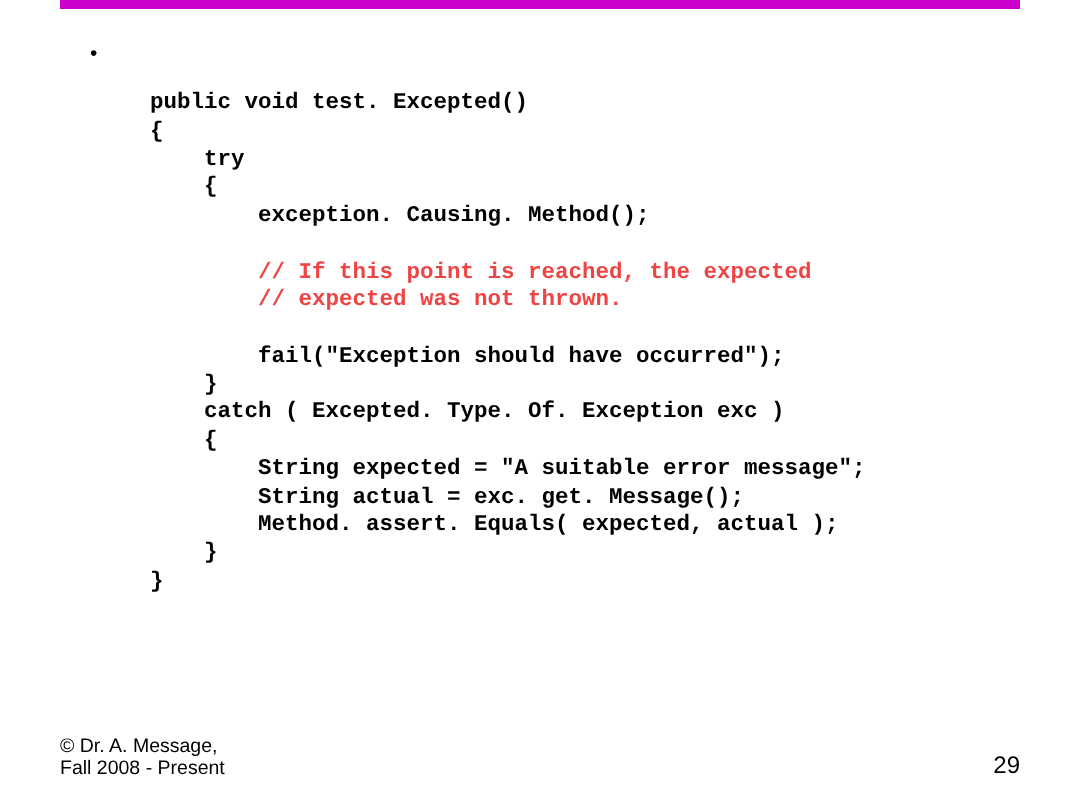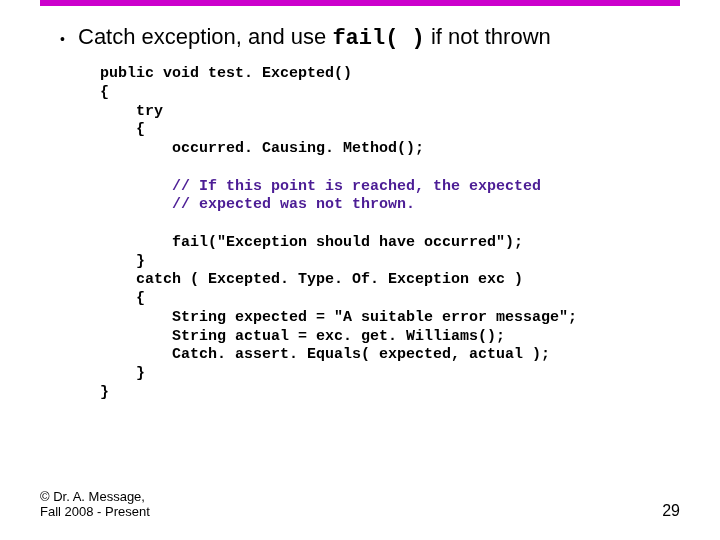--- a/index.html
+++ b/index.html
@@ -50,21 +50,21 @@
   }
   .code-block {
     font-family: "Courier New", Courier, monospace;
     font-weight: bold;
     font-size: 15px;
     line-height: 1.25;
     white-space: pre;
     margin-left: 100px;
     color: #000;
   }
-  .comment { color: #4c1d95; }
+  .comment { color: #ef4444; }
   .footer-left {
     position: absolute;
     left: 40px;
     bottom: 20px;
     font-size: 13px;
     line-height: 1.2;
   }
   .footer-right {
     position: absolute;
     right: 40px;
@@ -74,41 +74,38 @@
 </style>
 </head>
 <body>
 <div class="slide">
 
 
   <div class="hr"></div>
 
   <div class="bullet-row">
     <div class="bullet-dot">•</div>
-    <div class="bullet-text">
-      <span>Catch exception, and use </span><code>fail( )</code><span> if not thrown</span>
-    </div>
   </div>
 
   <div class="code-block"><span>public void test. Excepted()</span>
 <span>{</span>
 <span>    try</span>
 <span>    {</span>
-<span>        occurred. Causing. Method();</span>
+<span>        exception. Causing. Method();</span>
 
 <span class="comment">        // If this point is reached, the expected</span>
 <span class="comment">        // expected was not thrown.</span>
 
 <span>        fail("Exception should have occurred");</span>
 <span>    }</span>
 <span>    catch ( Excepted. Type. Of. Exception exc )</span>
 <span>    {</span>
 <span>        String expected = "A suitable error message";</span>
-<span>        String actual = exc. get. Williams();</span>
-<span>        Catch. assert. Equals( expected, actual );</span>
+<span>        String actual = exc. get. Message();</span>
+<span>        Method. assert. Equals( expected, actual );</span>
 <span>    }</span>
 <span>}</span></div>
 
   <div class="footer-left">
     <span>© Dr. A. Message,</span><br>
     <span>Fall 2008 - Present</span>
   </div>
   <div class="footer-right">29</div>
 </div>
 

